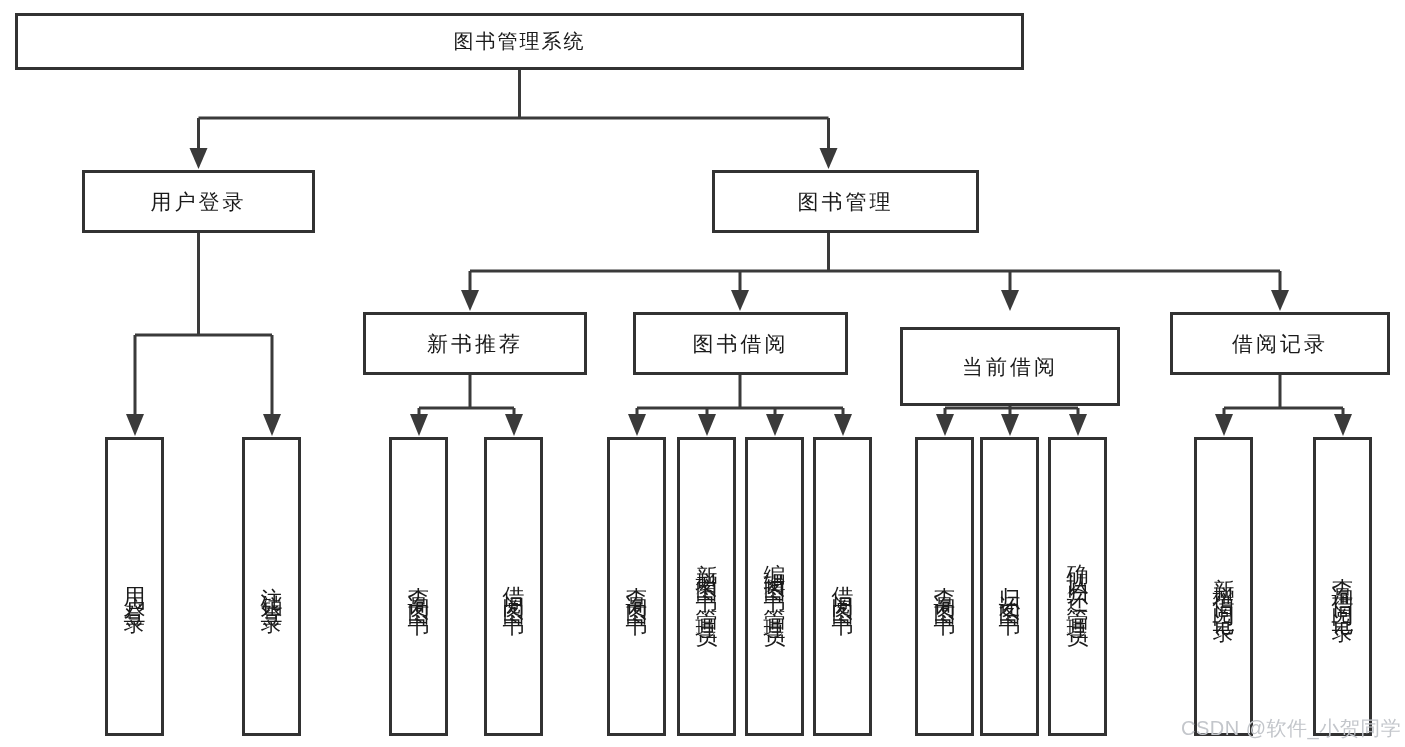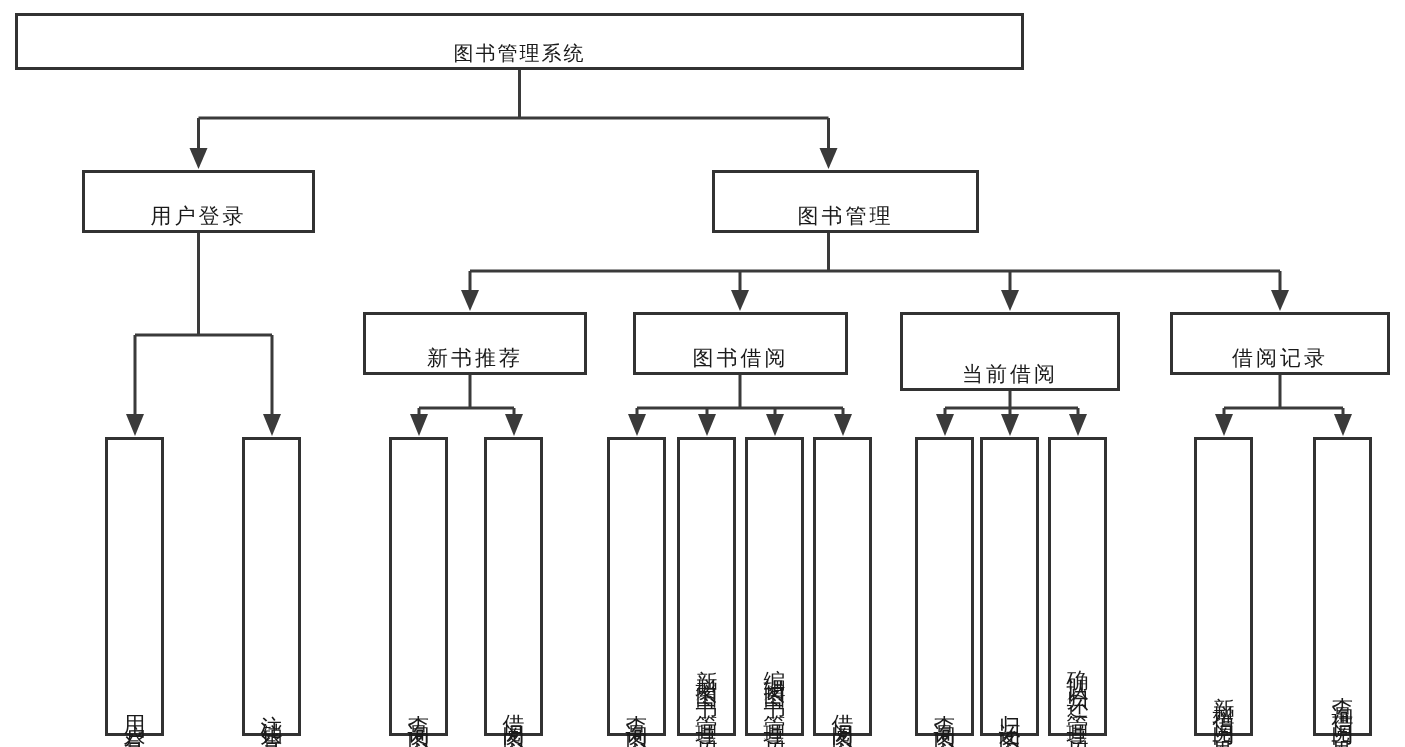--- a/index.html
+++ b/index.html
@@ -12,21 +12,21 @@
     background:var(--background);
     font-family:"Liberation Sans","DejaVu Sans",sans-serif;
     color:var(--text);
   }
   svg.connectors{position:absolute;left:0;top:0;width:1405px;height:747px;}
   .wire{fill:none;stroke:var(--line);stroke-width:3;}
   .arrowhead{fill:var(--line);stroke:none;}
   .node{
     position:absolute;box-sizing:border-box;background:#fff;
     border:3px solid var(--border);
-    display:flex;align-items:flex-end;justify-content:center;
+    display:flex;align-items:center;justify-content:center;
   }
   .hnode span{font-size:21px;letter-spacing:3px;white-space:nowrap;}
   .root span{font-size:20px;letter-spacing:2px;}
   .vnode span{
     writing-mode:vertical-rl;text-orientation:mixed;
     font-size:22px;letter-spacing:9px;line-height:1.1;white-space:nowrap;
   }
   .watermark{
     position:absolute;left:1181px;top:715px;z-index:5;
     font-size:20px;letter-spacing:0.5px;color:var(--watermark);white-space:nowrap;
@@ -79,21 +79,21 @@
   <div class="node hnode" style="left:712px;top:170px;width:267px;height:63px">
     <span>图书管理</span>
   </div>
 
   <div class="node hnode" style="left:363px;top:312px;width:224px;height:63px">
     <span>新书推荐</span>
   </div>
   <div class="node hnode" style="left:633px;top:312px;width:215px;height:63px">
     <span>图书借阅</span>
   </div>
-  <div class="node hnode" style="left:900px;top:312px;width:220px;height:79px">
+  <div class="node hnode" style="left:900px;top:327px;width:220px;height:79px">
     <span>当前借阅</span>
   </div>
   <div class="node hnode" style="left:1170px;top:312px;width:220px;height:63px">
     <span>借阅记录</span>
   </div>
 
   <div class="node vnode" style="left:105px;top:437px;width:59px;height:299px">
     <span>用户登录</span>
   </div>
   <div class="node vnode" style="left:242px;top:437px;width:59px;height:299px">
@@ -130,13 +130,14 @@
     <span>确认归还（管理员）</span>
   </div>
 
   <div class="node vnode" style="left:1194px;top:437px;width:59px;height:299px">
     <span>新增借阅记录</span>
   </div>
   <div class="node vnode" style="left:1313px;top:437px;width:59px;height:299px">
     <span>查询借阅记录</span>
   </div>
 
+  <div class="watermark">CSDN @软件_小贺同学</div>
 </div>
 
 </body></html>

